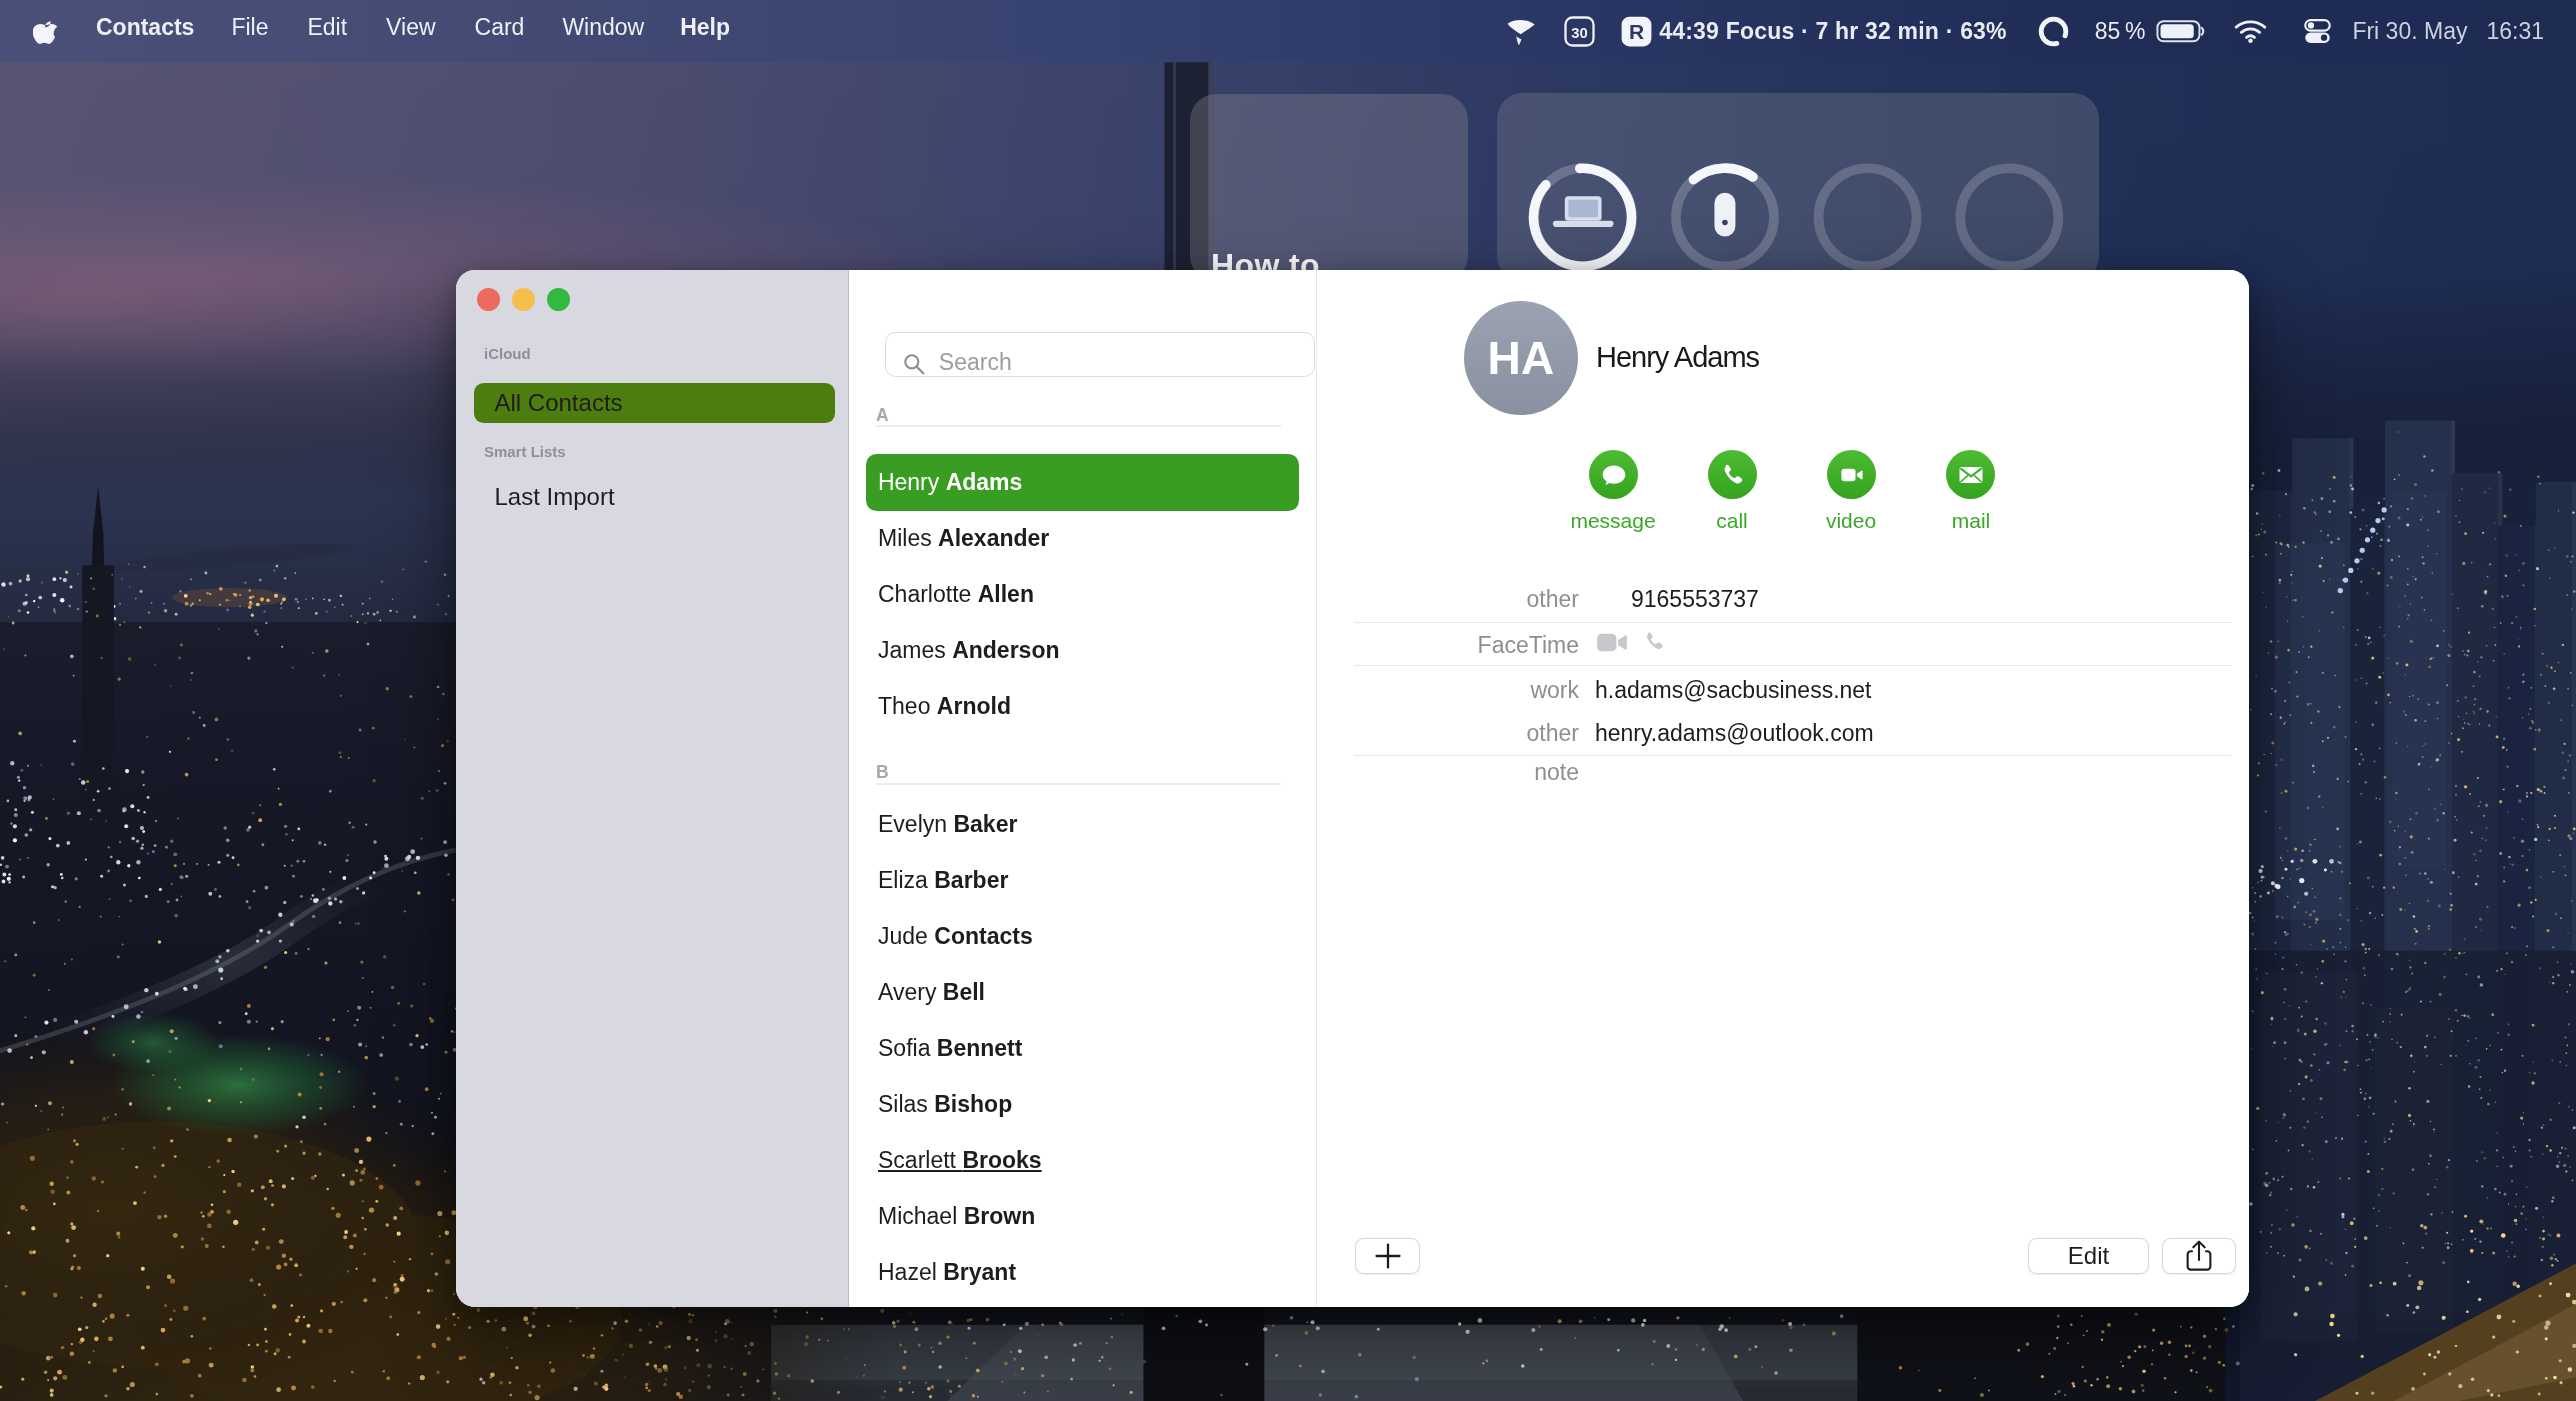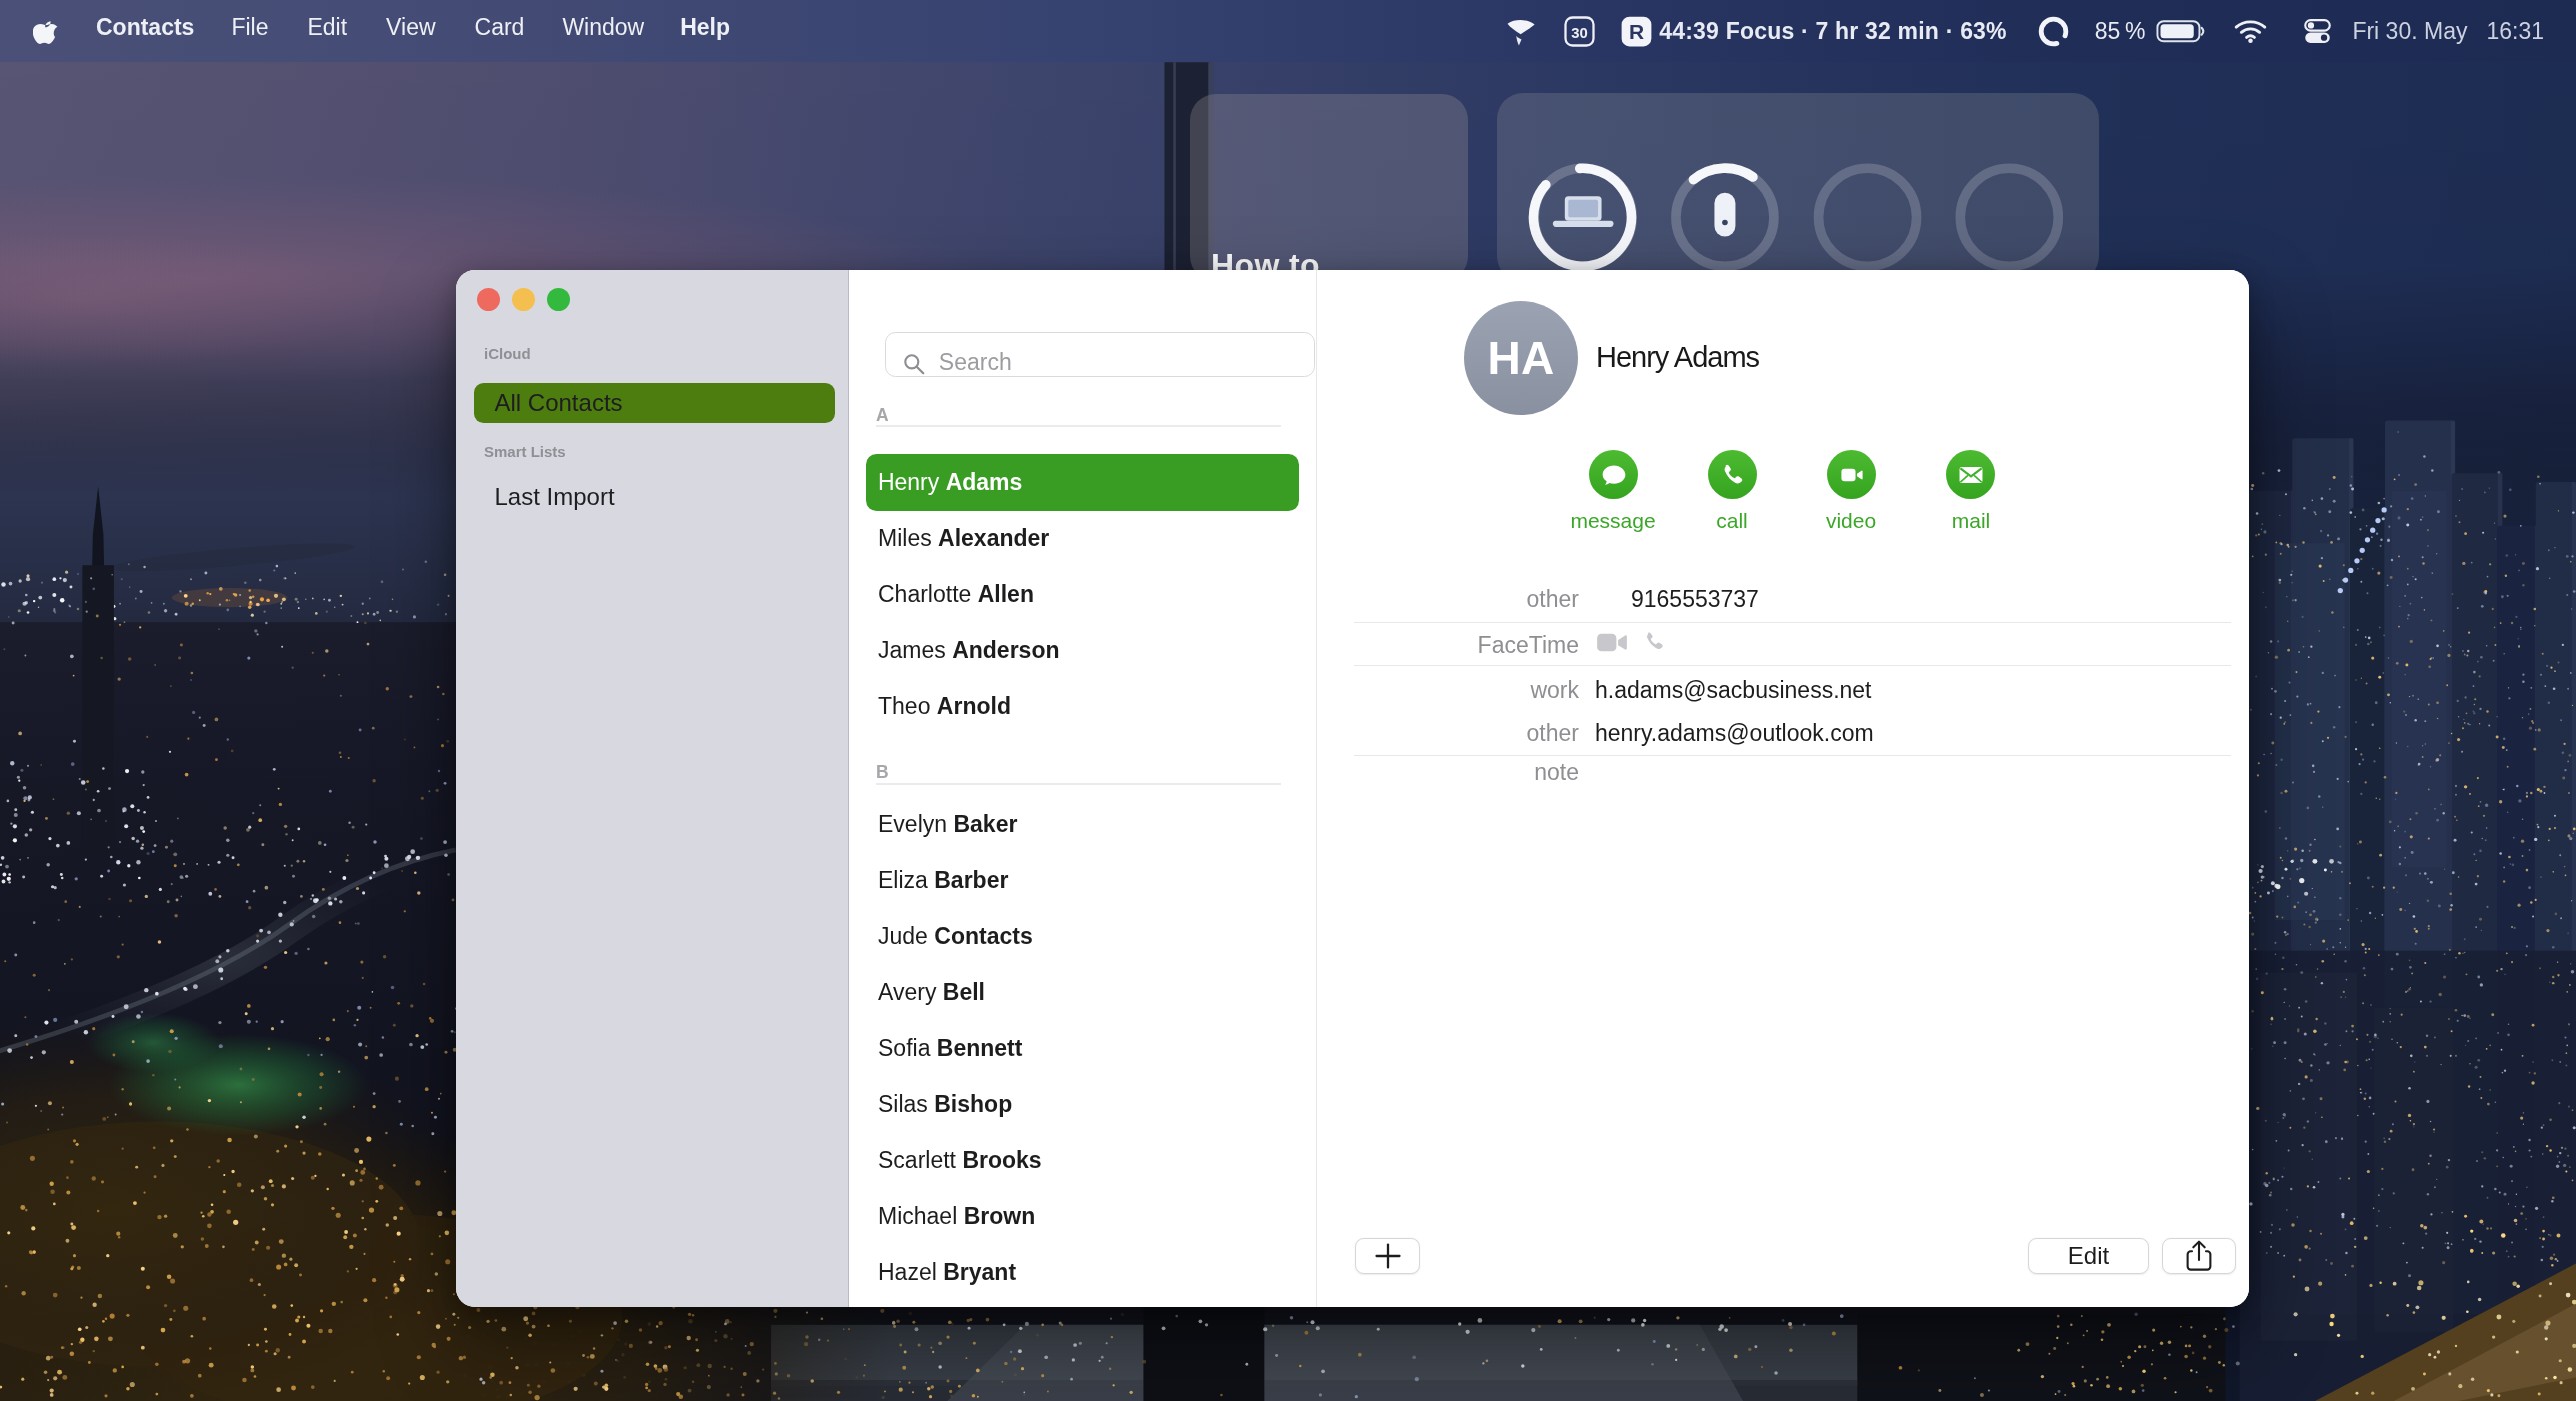--- a/index.html
+++ b/index.html
@@ -2807,21 +2807,21 @@
       <div class="lrow" style="top:367px;">James <b>Anderson</b></div>
       <div class="lrow" style="top:423px;">Theo <b>Arnold</b></div>
       <div class="letterhead" style="top:492px;">B</div>
       <div class="letterline" style="top:513px;"></div>
       <div class="lrow" style="top:541px;">Evelyn <b>Baker</b></div>
       <div class="lrow" style="top:597px;">Eliza <b>Barber</b></div>
       <div class="lrow" style="top:653px;">Jude <b>Contacts</b></div>
       <div class="lrow" style="top:709px;">Avery <b>Bell</b></div>
       <div class="lrow" style="top:765px;">Sofia <b>Bennett</b></div>
       <div class="lrow" style="top:821px;">Silas <b>Bishop</b></div>
-      <div class="lrow" style="top:877px;">Scarlett <b>Brooks</b></div>
+      <div class="lrow" style="top:877px;text-decoration:underline;">Scarlett <b>Brooks</b></div>
       <div class="lrow" style="top:933px;">Michael <b>Brown</b></div>
       <div class="lrow" style="top:989px;">Hazel <b>Bryant</b></div>
     </div>
     <div id="detail">
       <div id="avatar">HA</div>
       <div id="cname">Henry Adams</div>
       <div class="act" style="left:272px;top:180px;">
           <svg width="28" height="28" viewBox="0 0 32 32">
             <path fill="#fff" d="M16 5C8.8 5 3 9.6 3 15.3c0 3.2 1.8 6 4.6 7.9-.2 1.6-.9 3-1.9 4 1.9-.2 3.7-1 5-2.1 1.6.6 3.4.9 5.3.9 7.2 0 13-4.6 13-10.3S23.2 5 16 5z"></path>
           </svg>

